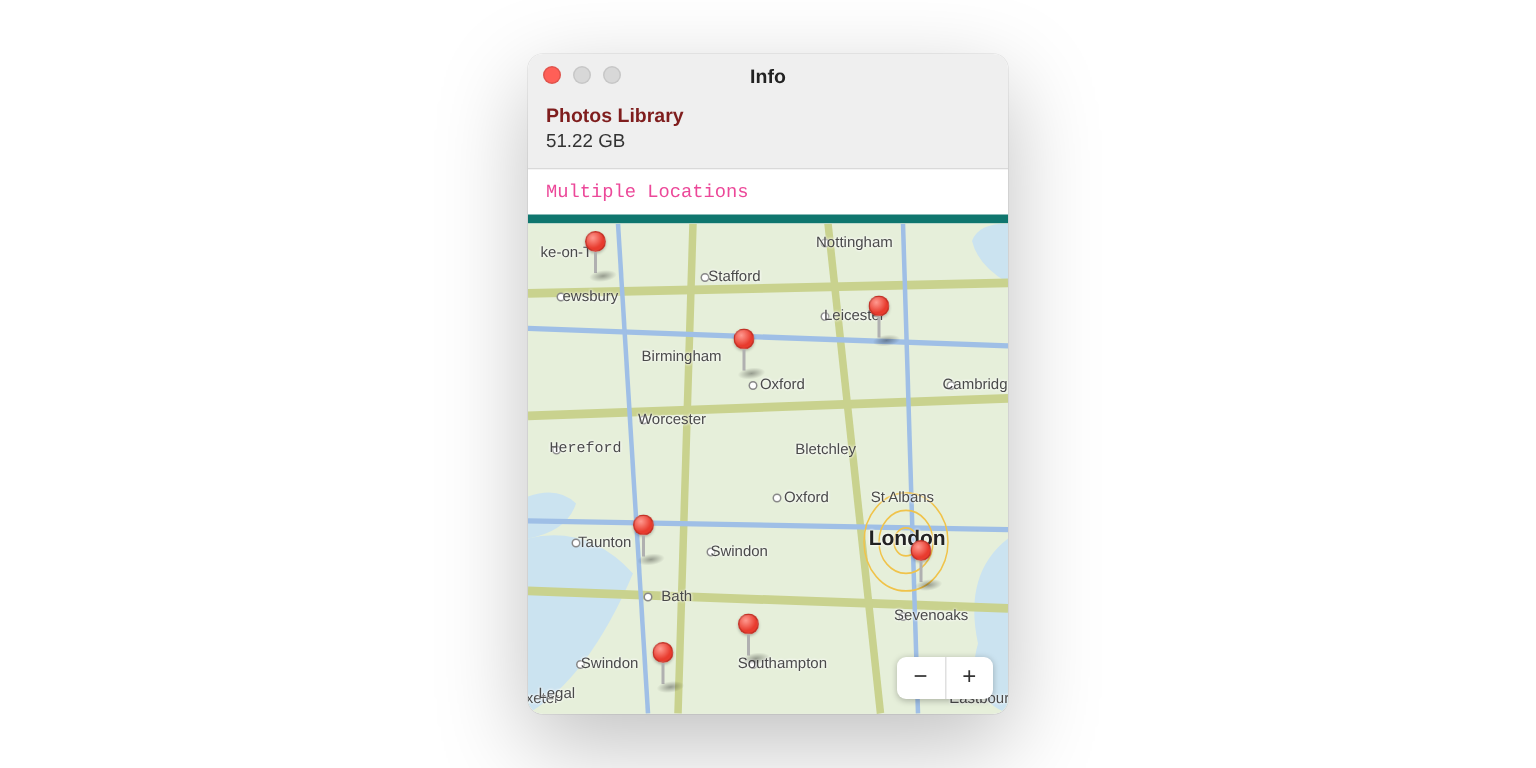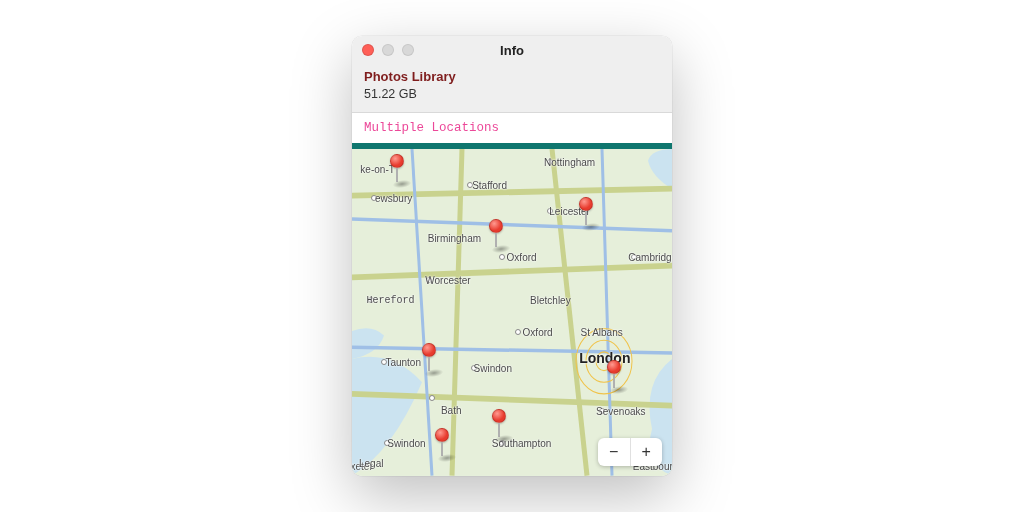--- a/index.html
+++ b/index.html
@@ -156,21 +156,21 @@
         <div class="city-label" style="left: 62%; top: 46%; text-align: right;">Bletchley</div>
         <div class="city-dot" style="left: 52%; top: 56%;"></div>
         <div class="city-label" style="left: 58%; top: 56%;">Oxford</div>
         <div class="city-label" style="left: 78%; top: 56%;">St Albans</div>
         <div class="city-dot" style="left: 10%; top: 65%;"></div>
         <div class="city-label" style="left: 16%; top: 65%;">Taunton</div>
         <div class="city-dot" style="left: 38%; top: 67%;"></div>
         <div class="city-label" style="left: 44%; top: 67%; text-align: right;">Swindon</div>
         <div class="city-label big" style="left: 79%; top: 64%;">London</div>
         <div class="city-dot" style="left: 25%; top: 76%;"></div>
-        <div class="city-label" style="left: 31%; top: 76%; margin-top: 12px;">Bath</div>
+        <div class="city-label" style="left: 31%; top: 76%;">Bath</div>
         <div class="city-dot" style="left: 78%; top: 80%;"></div>
         <div class="city-label" style="left: 84%; top: 80%;">Sevenoaks</div>
         <div class="city-dot" style="left: 11%; top: 90%;"></div>
         <div class="city-label" style="left: 17%; top: 90%;">Swindon</div>
         <div class="city-dot" style="left: 47%; top: 90%;"></div>
         <div class="city-label" style="left: 53%; top: 90%;">Southampton</div>
         <div class="city-label" style="left: 94%; top: 97%;">Eastbour</div>
         <div class="city-label" style="left: 3%; top: 97%;">xeter</div>
         <div class="city-label" style="left: 6%; top: 96%;">Legal</div>
       </div>

